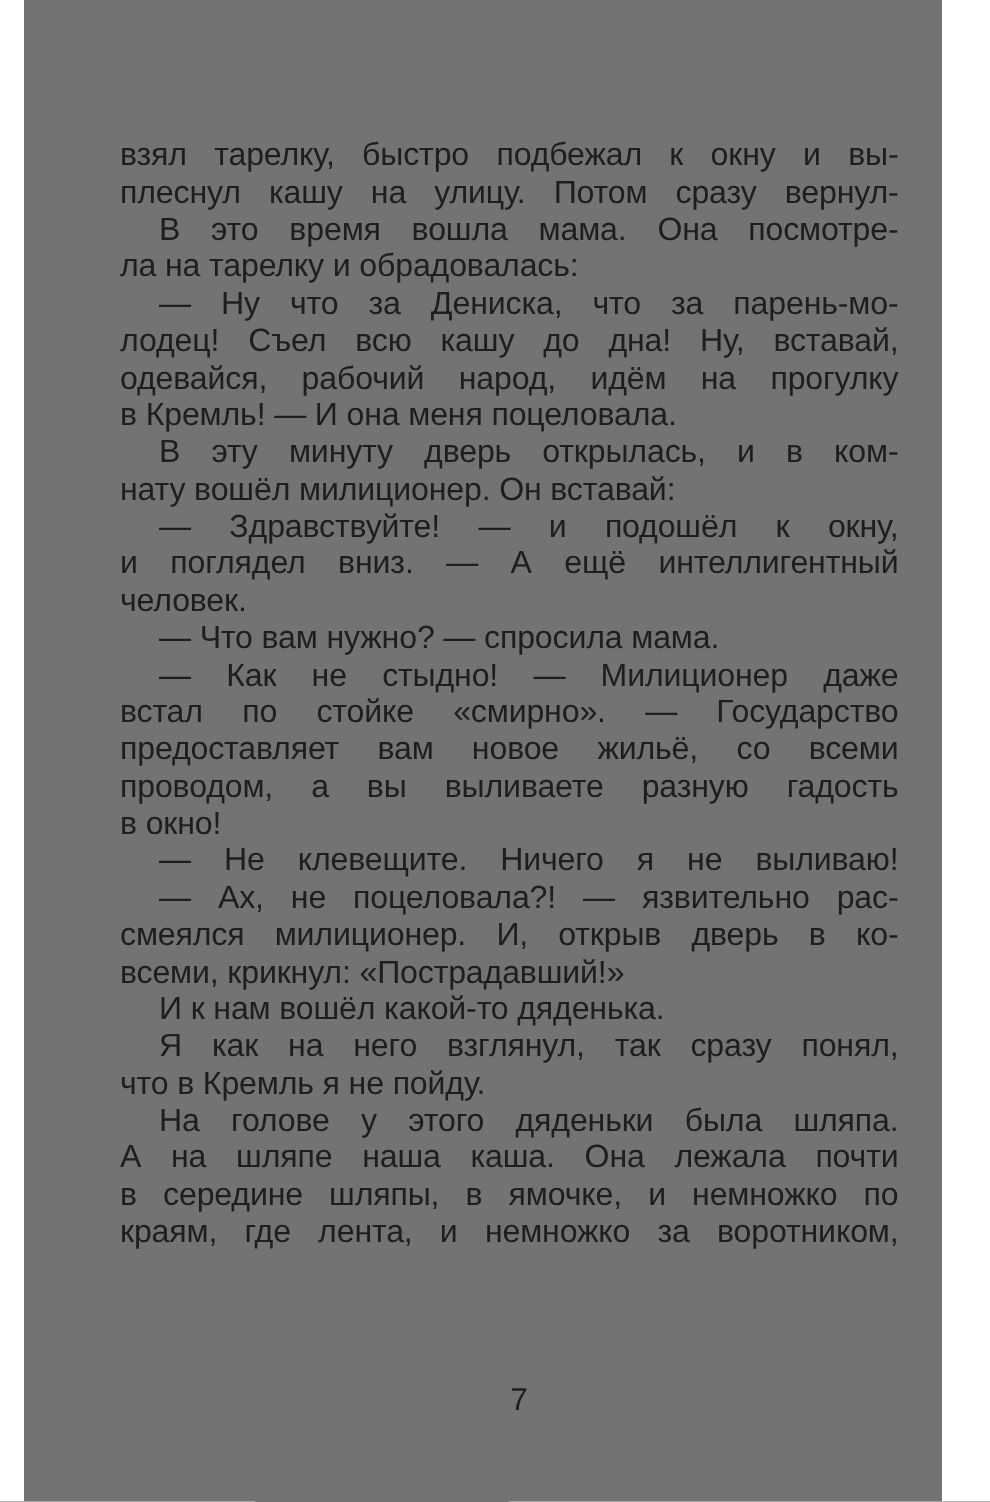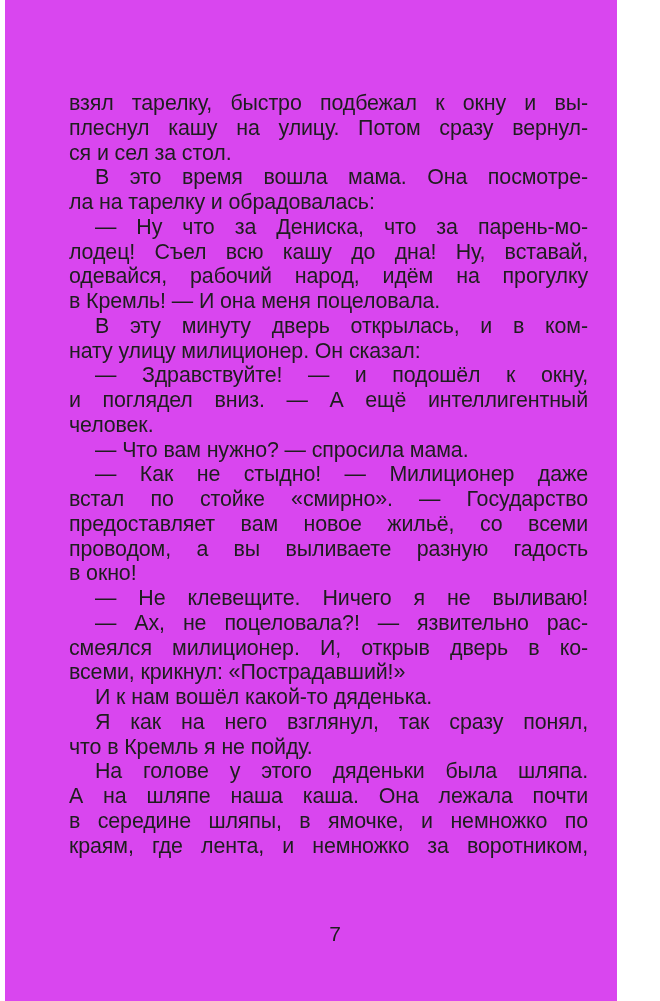--- a/index.html
+++ b/index.html
@@ -5,23 +5,23 @@
     html, body { margin: 0; padding: 0; }
     body {
       width: 660px;
       height: 1001px;
       background: #ffffff;
       overflow: hidden;
       position: relative;
     }
     .page {
       position: absolute;
-      left: 5px; top: 0;
+      left: 16px; top: 0;
       width: 612px; height: 1001px;
-      background: #d946ef;
+      background: #737373;
     }
     .text-block {
       position: absolute;
       left: 64px;
       top: 91px;
       width: 519px;
       font-family: "Liberation Sans", sans-serif;
       font-size: 21.4px;
       line-height: 24.75px;
       color: #1e1e1e;
@@ -52,29 +52,28 @@
       color: #1e1e1e;
     }
   </style>
 </head>
 <body>
 
 <div class="page">
   <div class="text-block" id="text-block">
       <span class="line">взял тарелку, быстро подбежал к окну и вы-</span>
       <span class="line">плеснул кашу на улицу. Потом сразу вернул-</span>
-      <span class="line last">ся и сел за стол.</span>
       <span class="line indent">В это время вошла мама. Она посмотре-</span>
       <span class="line last">ла на тарелку и обрадовалась:</span>
       <span class="line indent">— Ну что за Дениска, что за парень-мо-</span>
       <span class="line">лодец! Съел всю кашу до дна! Ну, вставай,</span>
       <span class="line">одевайся, рабочий народ, идём на прогулку</span>
       <span class="line last">в Кремль! — И она меня поцеловала.</span>
       <span class="line indent">В эту минуту дверь открылась, и в ком-</span>
-      <span class="line last">нату улицу милиционер. Он сказал:</span>
+      <span class="line last">нату вошёл милиционер. Он вставай:</span>
       <span class="line indent">— Здравствуйте! — и подошёл к окну,</span>
       <span class="line">и поглядел вниз. — А ещё интеллигентный</span>
       <span class="line last">человек.</span>
       <span class="line indent last">— Что вам нужно? — спросила мама.</span>
       <span class="line indent">— Как не стыдно! — Милиционер даже</span>
       <span class="line">встал по стойке «смирно». — Государство</span>
       <span class="line">предоставляет вам новое жильё, со всеми</span>
       <span class="line">проводом, а вы выливаете разную гадость</span>
       <span class="line last">в окно!</span>
       <span class="line indent">— Не клевещите. Ничего я не выливаю!</span>

